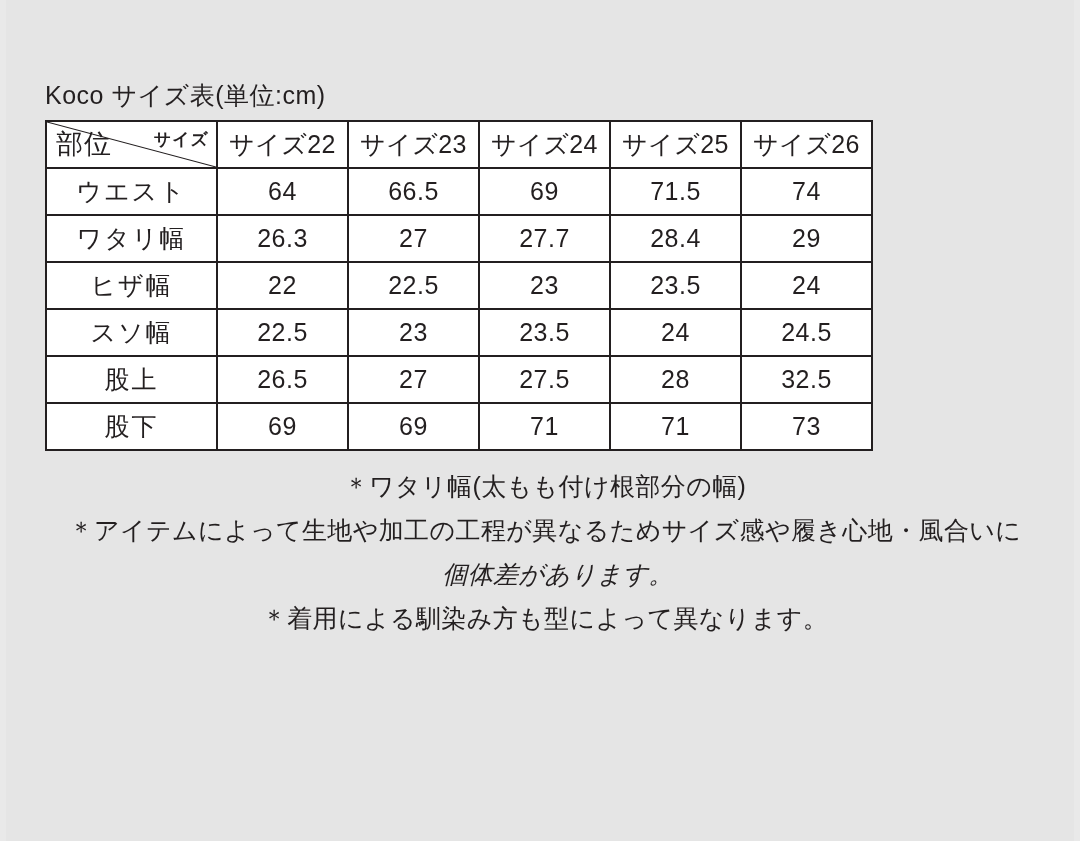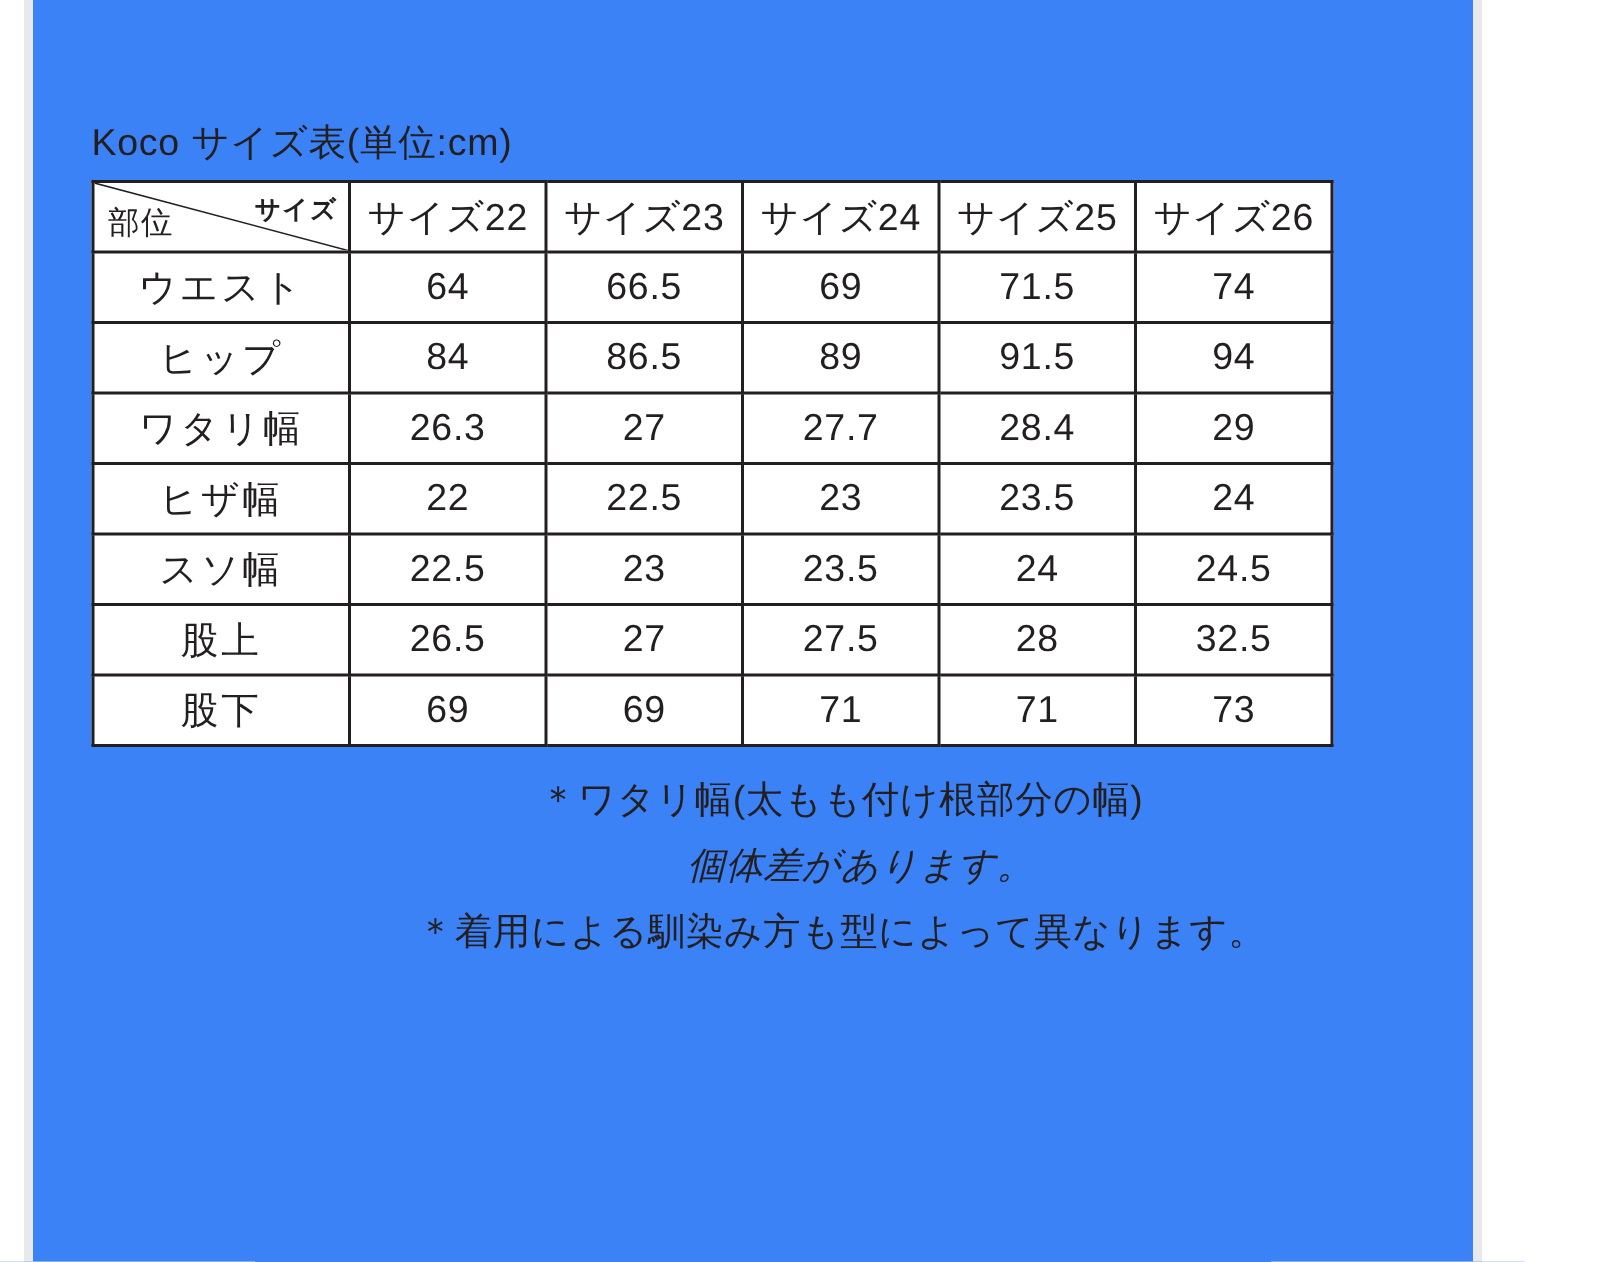--- a/index.html
+++ b/index.html
@@ -11,25 +11,25 @@
     width: 1080px;
     height: 841px;
     font-family: "Liberation Sans", "DejaVu Sans", sans-serif;
     color: #231f20;
     position: relative;
     overflow: hidden;
   }
 
   .page {
     position: absolute;
-    left: 16px;
+    left: 0;
     top: 0;
-    width: 972px;
+    width: 1080px;
     height: 841px;
-    background: #3b82f6;
+    background: #e5e5e5;
   }
 
   
   .edge-bar-left {
     position: absolute;
     left: 0; top: 0;
     width: 6px; height: 841px;
     background: #e9e9e9;
   }
   .edge-bar-right {
@@ -98,21 +98,21 @@
     right: 7px;
     top: 6px;
     font-size: 17px;
     letter-spacing: 1px;
     font-weight: bold;
   }
   td.corner .lbl-part {
     position: absolute;
     left: 9px;
     bottom: 5px;
-    font-size: 21px;
+    font-size: 27px;
     letter-spacing: 1px;
   }
 
   td.size-head {
     height: 96px;
     font-size: 25px;
     letter-spacing: 0.5px;
   }
 
   td.row-head {
@@ -180,28 +180,20 @@
 
         <tr>
           <td class="row-head">ウエスト</td>
           <td class="value">64</td>
           <td class="value">66.5</td>
           <td class="value">69</td>
           <td class="value">71.5</td>
           <td class="value">74</td>
         </tr>
 
-        <tr>
-          <td class="row-head">ヒップ</td>
-          <td class="value">84</td>
-          <td class="value">86.5</td>
-          <td class="value">89</td>
-          <td class="value">91.5</td>
-          <td class="value">94</td>
-        </tr>
 
         <tr>
           <td class="row-head">ワタリ幅</td>
           <td class="value">26.3</td>
           <td class="value">27</td>
           <td class="value">27.7</td>
           <td class="value">28.4</td>
           <td class="value">29</td>
         </tr>
 
@@ -238,18 +230,19 @@
           <td class="value">69</td>
           <td class="value">71</td>
           <td class="value">71</td>
           <td class="value">73</td>
         </tr>
       </tbody>
     </table>
 
     <div class="notes">
       <div class="note">＊ワタリ幅(太もも付け根部分の幅)</div>
+      <div class="note">＊アイテムによって生地や加工の工程が異なるためサイズ感や履き心地・風合いに</div>
       <div class="note note-indent">個体差があります。</div>
       <div class="note">＊着用による馴染み方も型によって異なります。</div>
     </div>
 
   </div>
 </div>
 
 </body></html>

